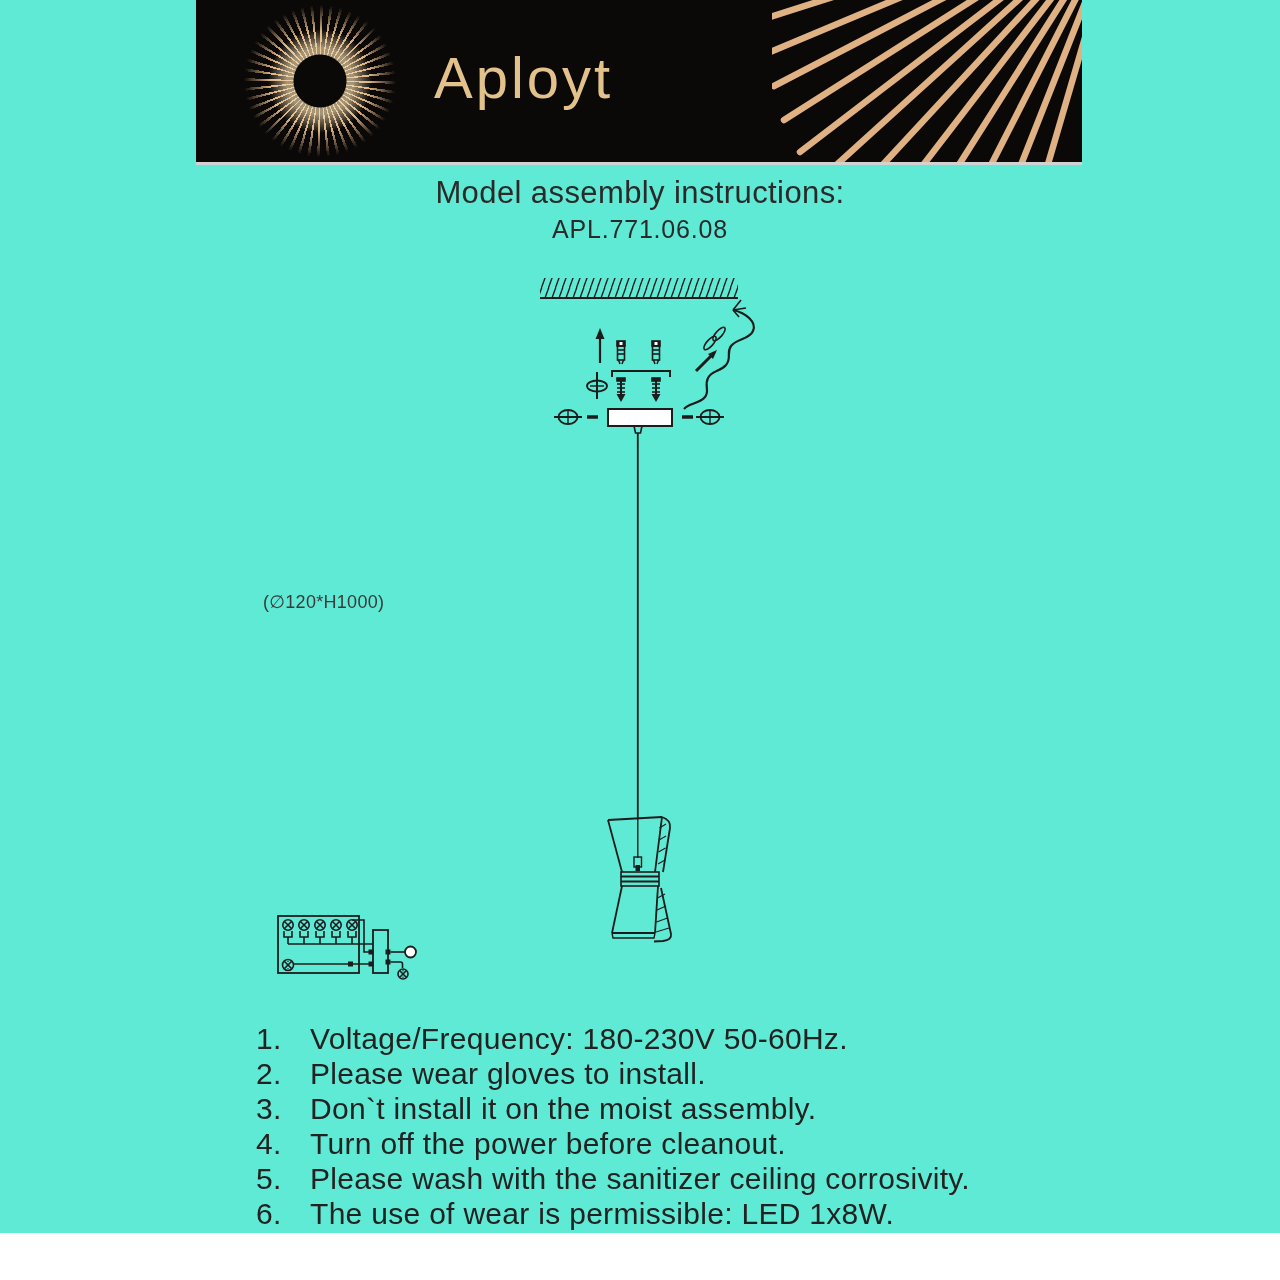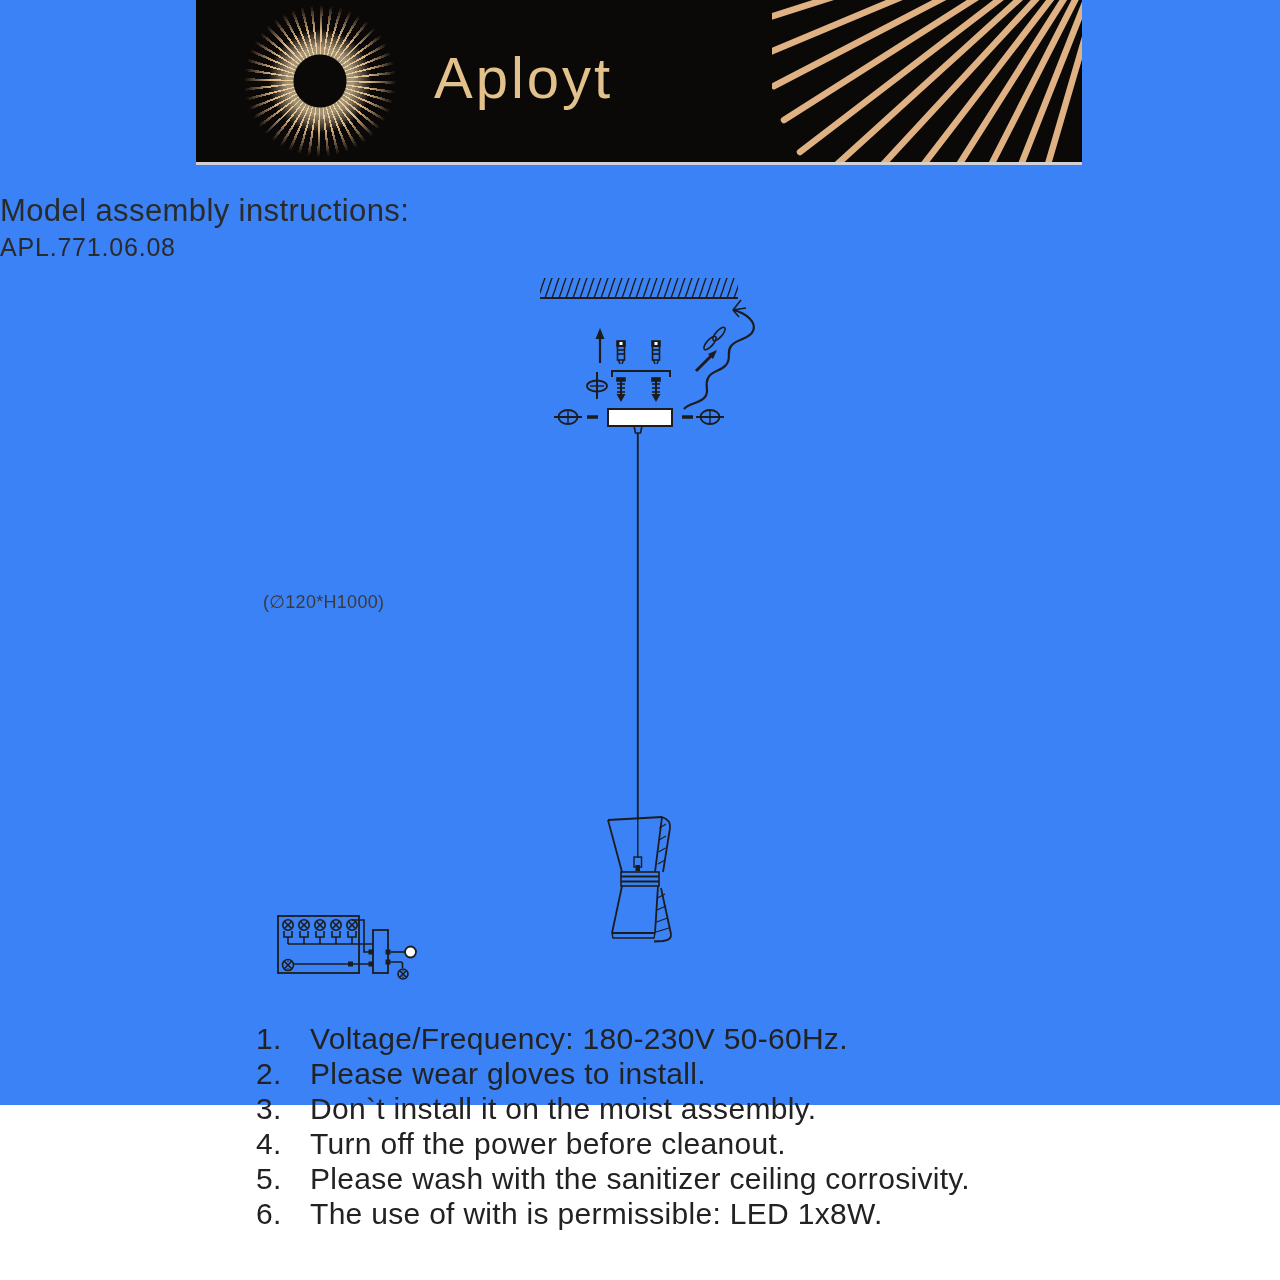--- a/index.html
+++ b/index.html
@@ -1,32 +1,32 @@
 <!DOCTYPE html>
 <html><head>
 <meta charset="utf-8">
 <style>
   html,body{margin:0;padding:0;}
   body{width:1280px;height:1280px;background:#ffffff;font-family:"Liberation Sans",sans-serif;position:relative;overflow:hidden;}
-  .page{position:absolute;left:0;top:0;width:1280px;height:1105px;background:#3b82f6;}
+  .page{position:absolute;left:0;top:0;width:1280px;height:1233px;background:#5eead4;}
 
   
   .banner{position:absolute;left:196px;top:0;width:886px;height:162px;background:#0b0908;border-bottom:3px solid #d2d2d2;overflow:hidden;}
   .sunburst{position:absolute;left:45px;top:2px;width:158px;height:158px;border-radius:50%;
     background:
       radial-gradient(circle, #0b0908 0 26px, rgba(11,9,8,0) 27px),
       radial-gradient(circle, rgba(11,9,8,0) 0 50px, #0b0908 76px),
       radial-gradient(circle, rgba(250,225,180,0.65) 24px 33px, rgba(250,225,180,0) 52px),
       repeating-conic-gradient(#d9b080 0deg 2.2deg, rgba(217,176,128,0) 2.2deg 7.5deg);
   }
   .brand{position:absolute;left:238px;top:44px;font-size:58px;font-weight:300;letter-spacing:3px;color:#e2c18b;}
   .corner-rays{position:absolute;right:0;top:0;}
 
   
-  .title-block{position:absolute;left:0;top:192px;width:1280px;color:#2a2a2a;}
+  .title-block{position:absolute;left:0;top:174px;width:1280px;text-align:center;color:#2a2a2a;}
   .title-line{font-size:31px;line-height:37px;letter-spacing:0.4px;}
   .model-line{font-size:25px;line-height:37px;letter-spacing:0.8px;}
 
   .dim-label{position:absolute;left:263px;top:591px;font-size:18px;color:#3a3a3a;letter-spacing:0.3px;}
 
   
   .assembly-svg{position:absolute;left:520px;top:268px;}
   .wiring-svg{position:absolute;left:262px;top:896px;}
 
   
@@ -279,17 +279,17 @@
     <div class="instr-row">
       <span class="instr-num">4.</span>
       <span class="instr-text">Turn off the power before cleanout.</span>
     </div>
     <div class="instr-row">
       <span class="instr-num">5.</span>
       <span class="instr-text">Please wash with the sanitizer ceiling corrosivity.</span>
     </div>
     <div class="instr-row">
       <span class="instr-num">6.</span>
-      <span class="instr-text">The use of with is permissible: LED 1x8W.</span>
+      <span class="instr-text">The use of wear is permissible: LED 1x8W.</span>
     </div>
   </div>
 
 </div>
 
 </body></html>

